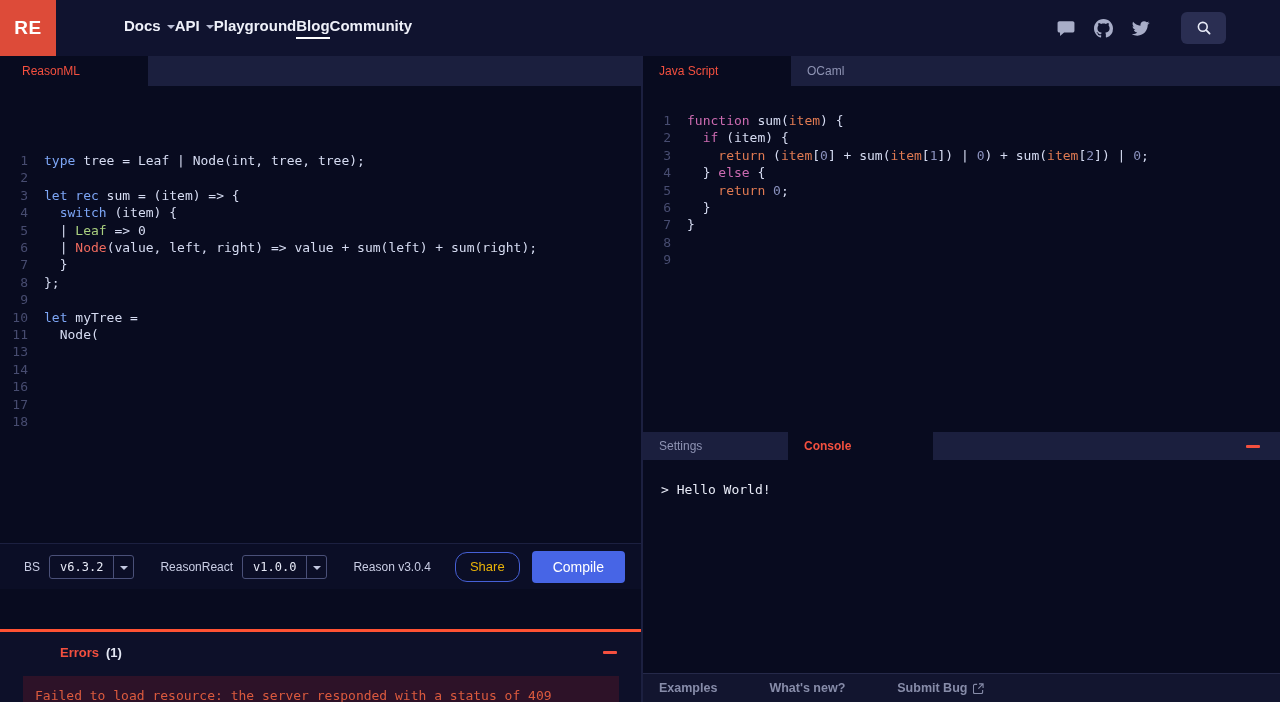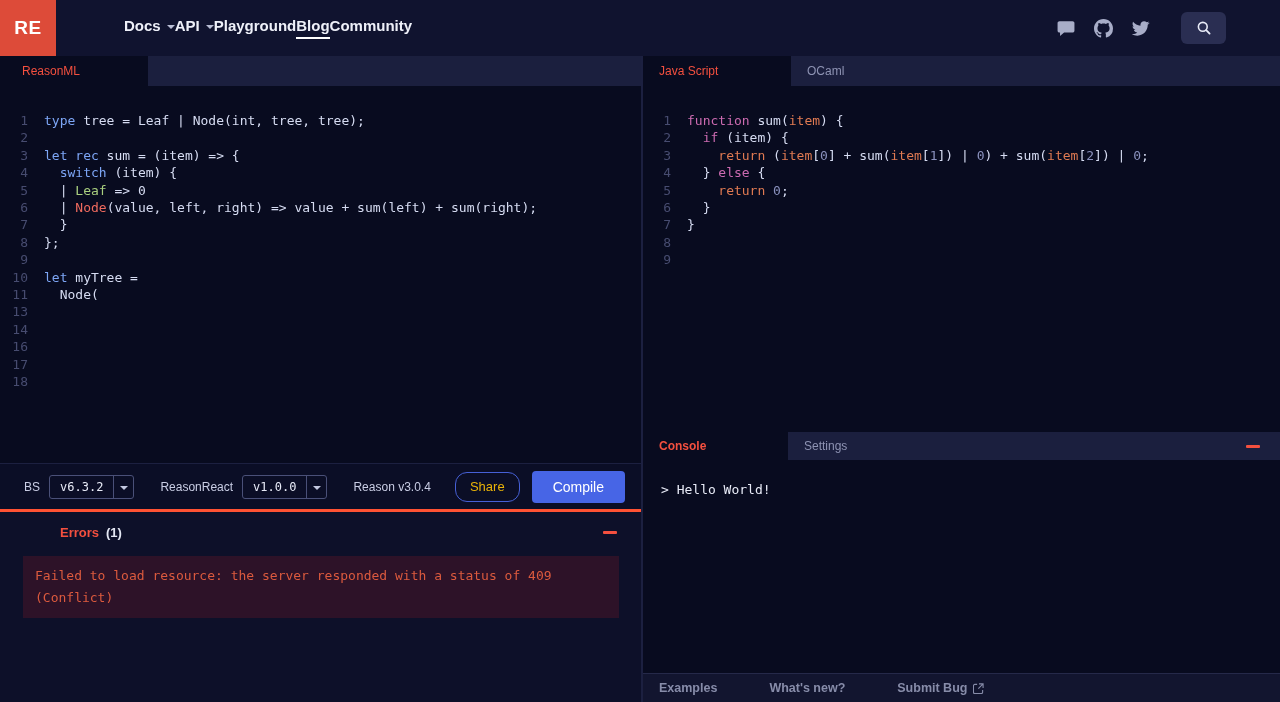--- a/index.html
+++ b/index.html
@@ -15,21 +15,21 @@
   .nav-item.active .nav-label { border-bottom:2px solid #ffffff; padding-bottom:3px; }
   .caret-down { width:0; height:0; border-left:4px solid transparent; border-right:4px solid transparent;
                 border-top:4px solid #b9bed6; margin-top:2px; }
   .nav-right { margin-left:auto; display:flex; align-items:center; gap:17px; padding-right:54px; }
   .nav-icon { width:20px; height:20px; display:flex; align-items:center; justify-content:center; cursor:pointer; }
   .search-btn { width:45px; height:32px; background:#2a2e52; border-radius:6px; display:flex; align-items:center;
                 justify-content:center; margin-left:14px; cursor:pointer; border:none; }
 
   
   .main { flex:1; display:flex; min-height:0; }
-  .left-col { width:641px; flex:0 0 641px; display:flex; flex-direction:column; background:#080b1f; }
+  .left-col { width:641px; flex:0 0 641px; display:flex; flex-direction:column; background:#080b1f;gap:40px; }
   .right-col { flex:1; display:flex; flex-direction:column; background:#080b1f; border-left:2px solid #1c2040; min-width:0; }
 
   
   .tabstrip { height:30px; flex:0 0 30px; background:#1b1f3e; display:flex; align-items:stretch; }
   .tab { width:148px; padding-left:16px; display:flex; align-items:center; font-size:12px; color:#8e93b3; cursor:pointer; }
   .tab.first-pad { padding-left:22px; }
   .tab.active { background:#080b1f; color:#f4503f; }
 
   
   .editor { padding-top:26px; font-family:"DejaVu Sans Mono",monospace; font-size:13px; line-height:17.4px; overflow:hidden; }
@@ -279,22 +279,22 @@
             <span class="line-num">8</span>
             <span class="line-code"></span>
           </div>
           <div class="code-line">
             <span class="line-num">9</span>
             <span class="line-code"></span>
           </div>
         </div>
 
       <div class="console-bar">
+        <div class="console-tab">Settings</div>
         <div class="console-tab active">Console</div>
-        <div class="console-tab">Settings</div>
         <button class="minus-btn">
           <span class="minus"></span>
         </button>
       </div>
       <div class="console-out">&gt; Hello World!</div>
 
       <div class="footer">
         <span class="footer-link">Examples</span>
         <span class="footer-link">What's new?</span>
         <span class="footer-link">

